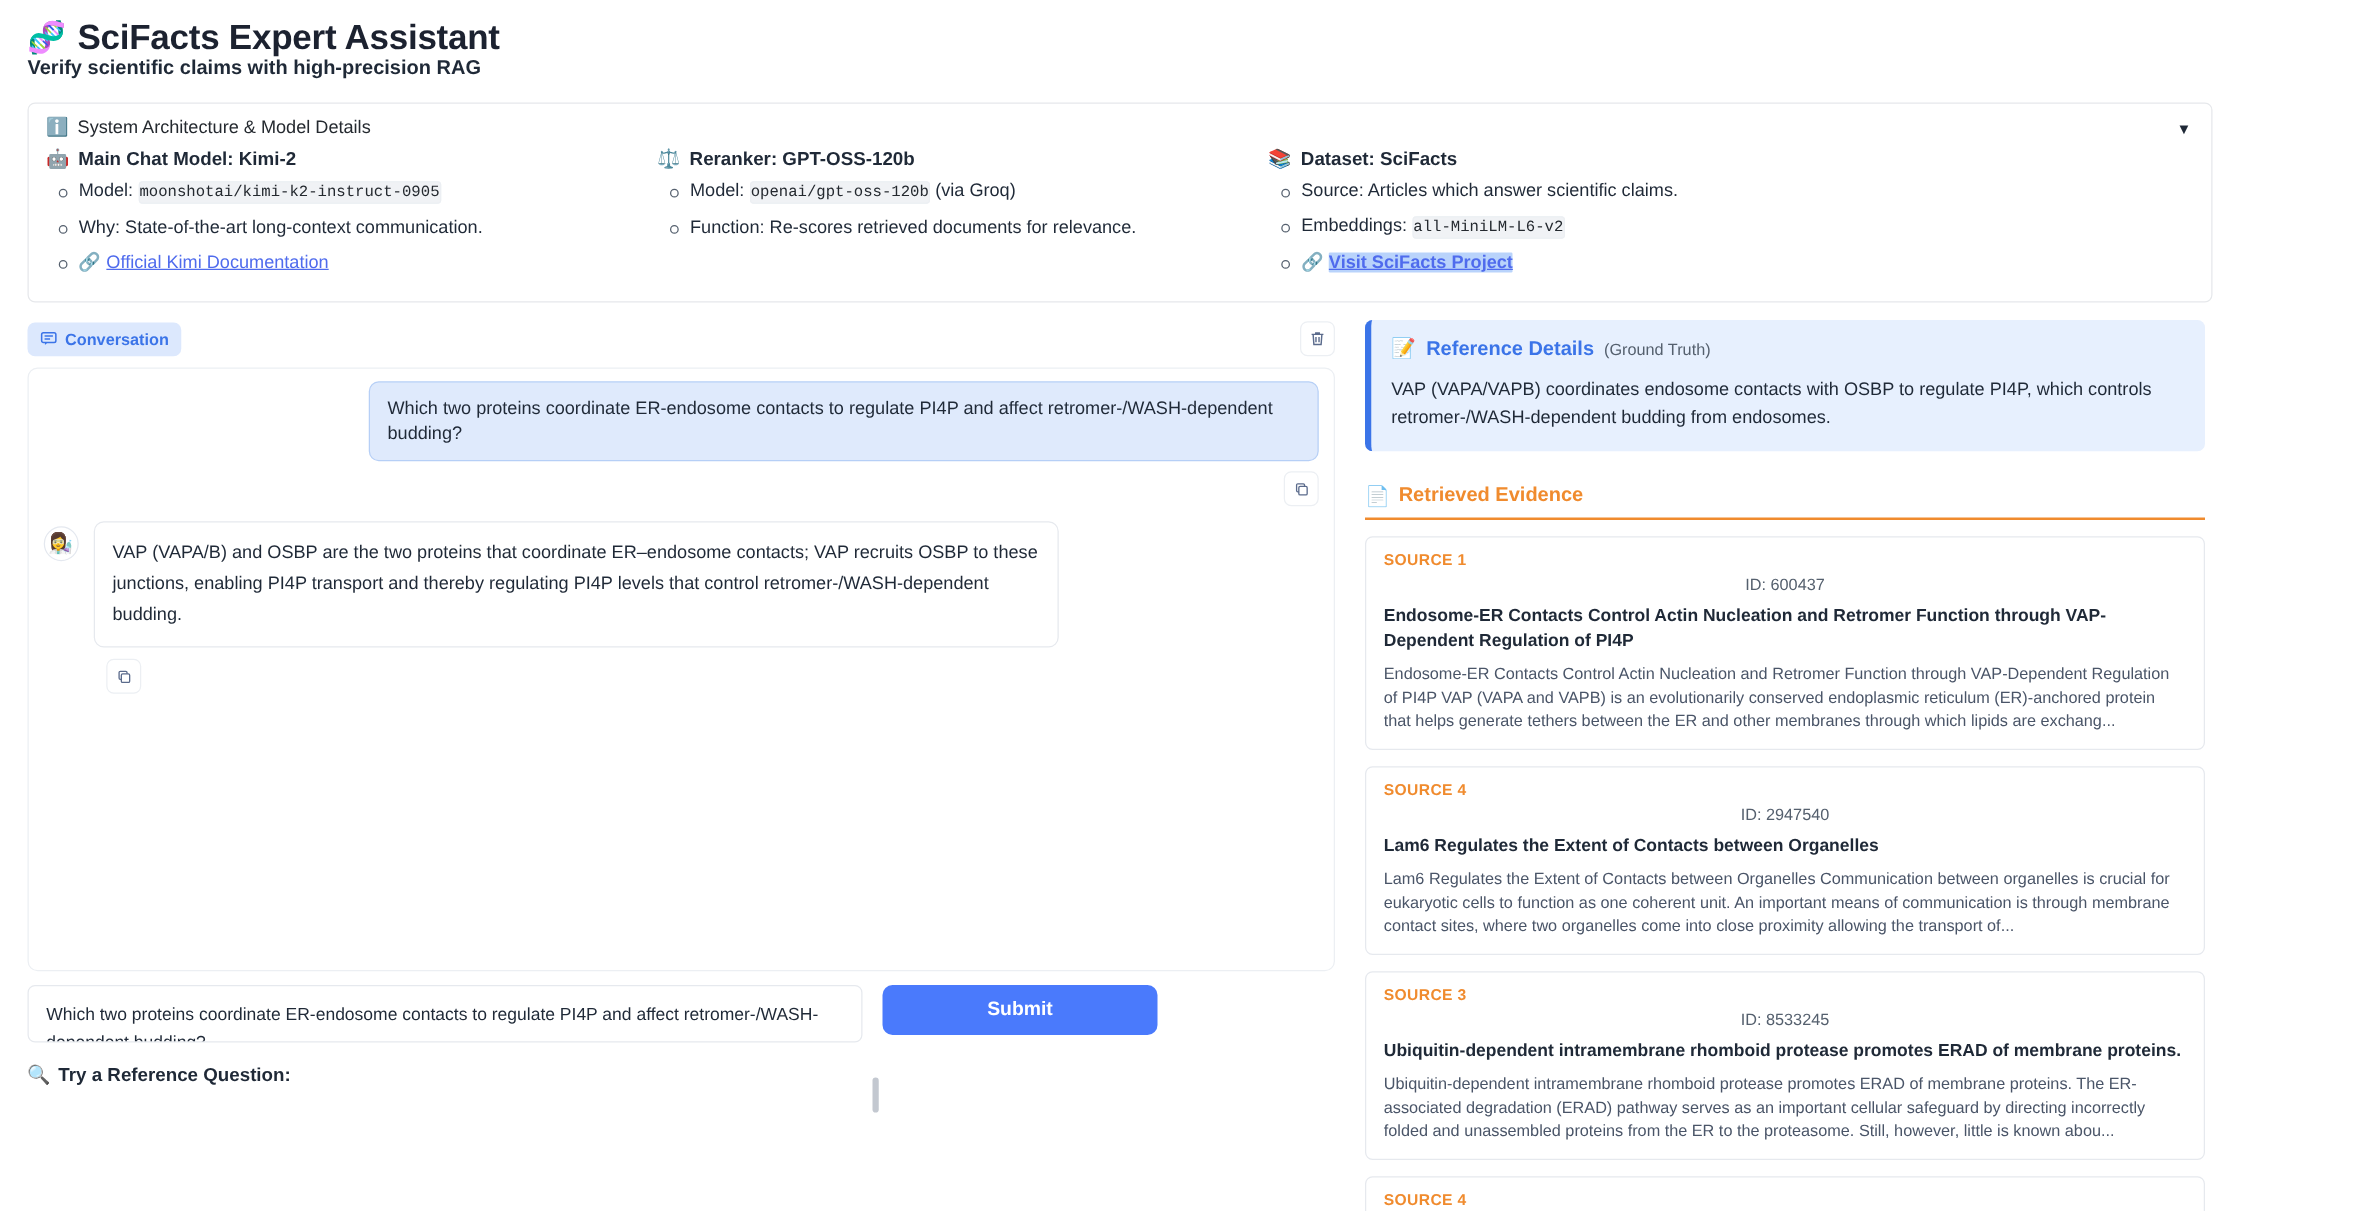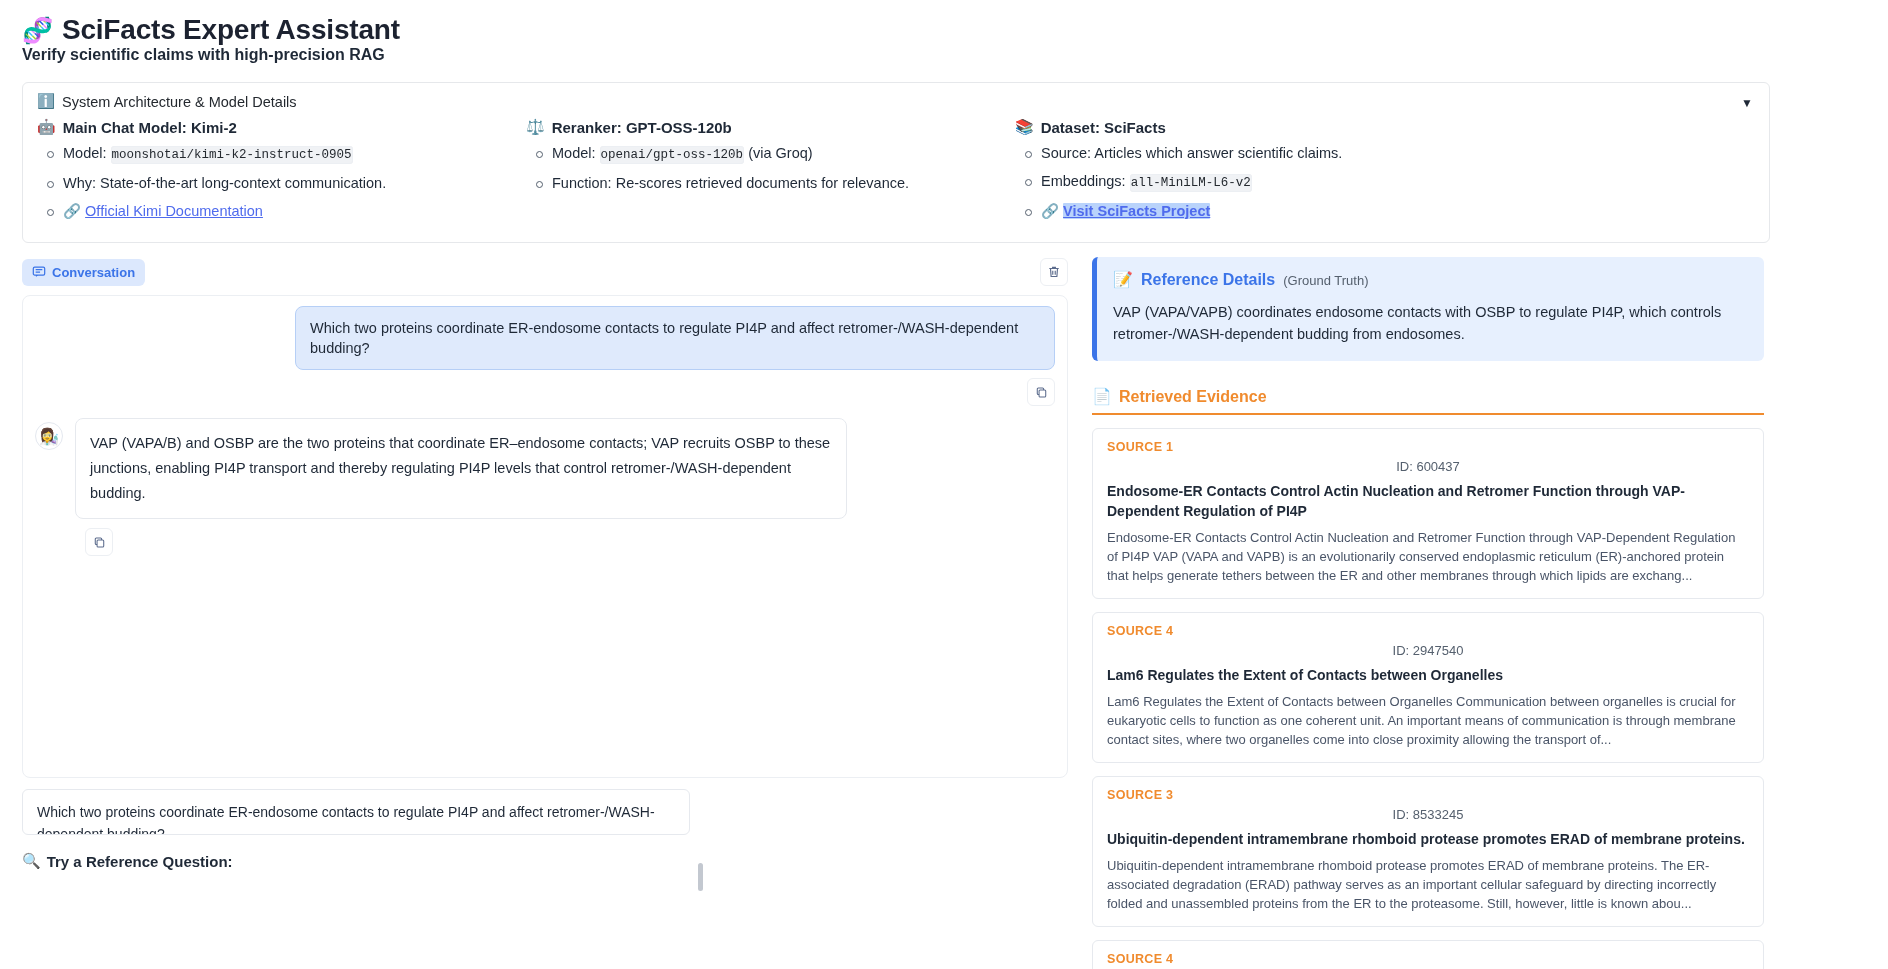--- a/index.html
+++ b/index.html
@@ -319,20 +319,21 @@
               <rect x="5" y="5" width="8.2" height="8.5" rx="1.3"></rect>
               <path d="M10.6 5V3.8c0-.7-.5-1.3-1.2-1.3H4c-.7 0-1.2.6-1.2 1.3v5.4c0 .7.5 1.2 1.2 1.2h1"></path>
             </svg>
           </div>
         </div>
       </div>
 
       <div class="input-row">
         <div class="textarea-box" title="Ask a scientific question...">Which two proteins coordinate ER-endosome contacts to regulate PI4P and affect retromer-/WASH-dependent budding?</div>
         <div class="scroll-thumb" style="left:676px; top:606px; position:absolute;"></div>
+        <button class="submit-btn">Submit</button>
       </div>
 
       <div class="try-ref">
         <span>🔍</span>
         <span>Try a Reference Question:</span>
       </div>
     </div>
 
     <div class="right-col">
 

